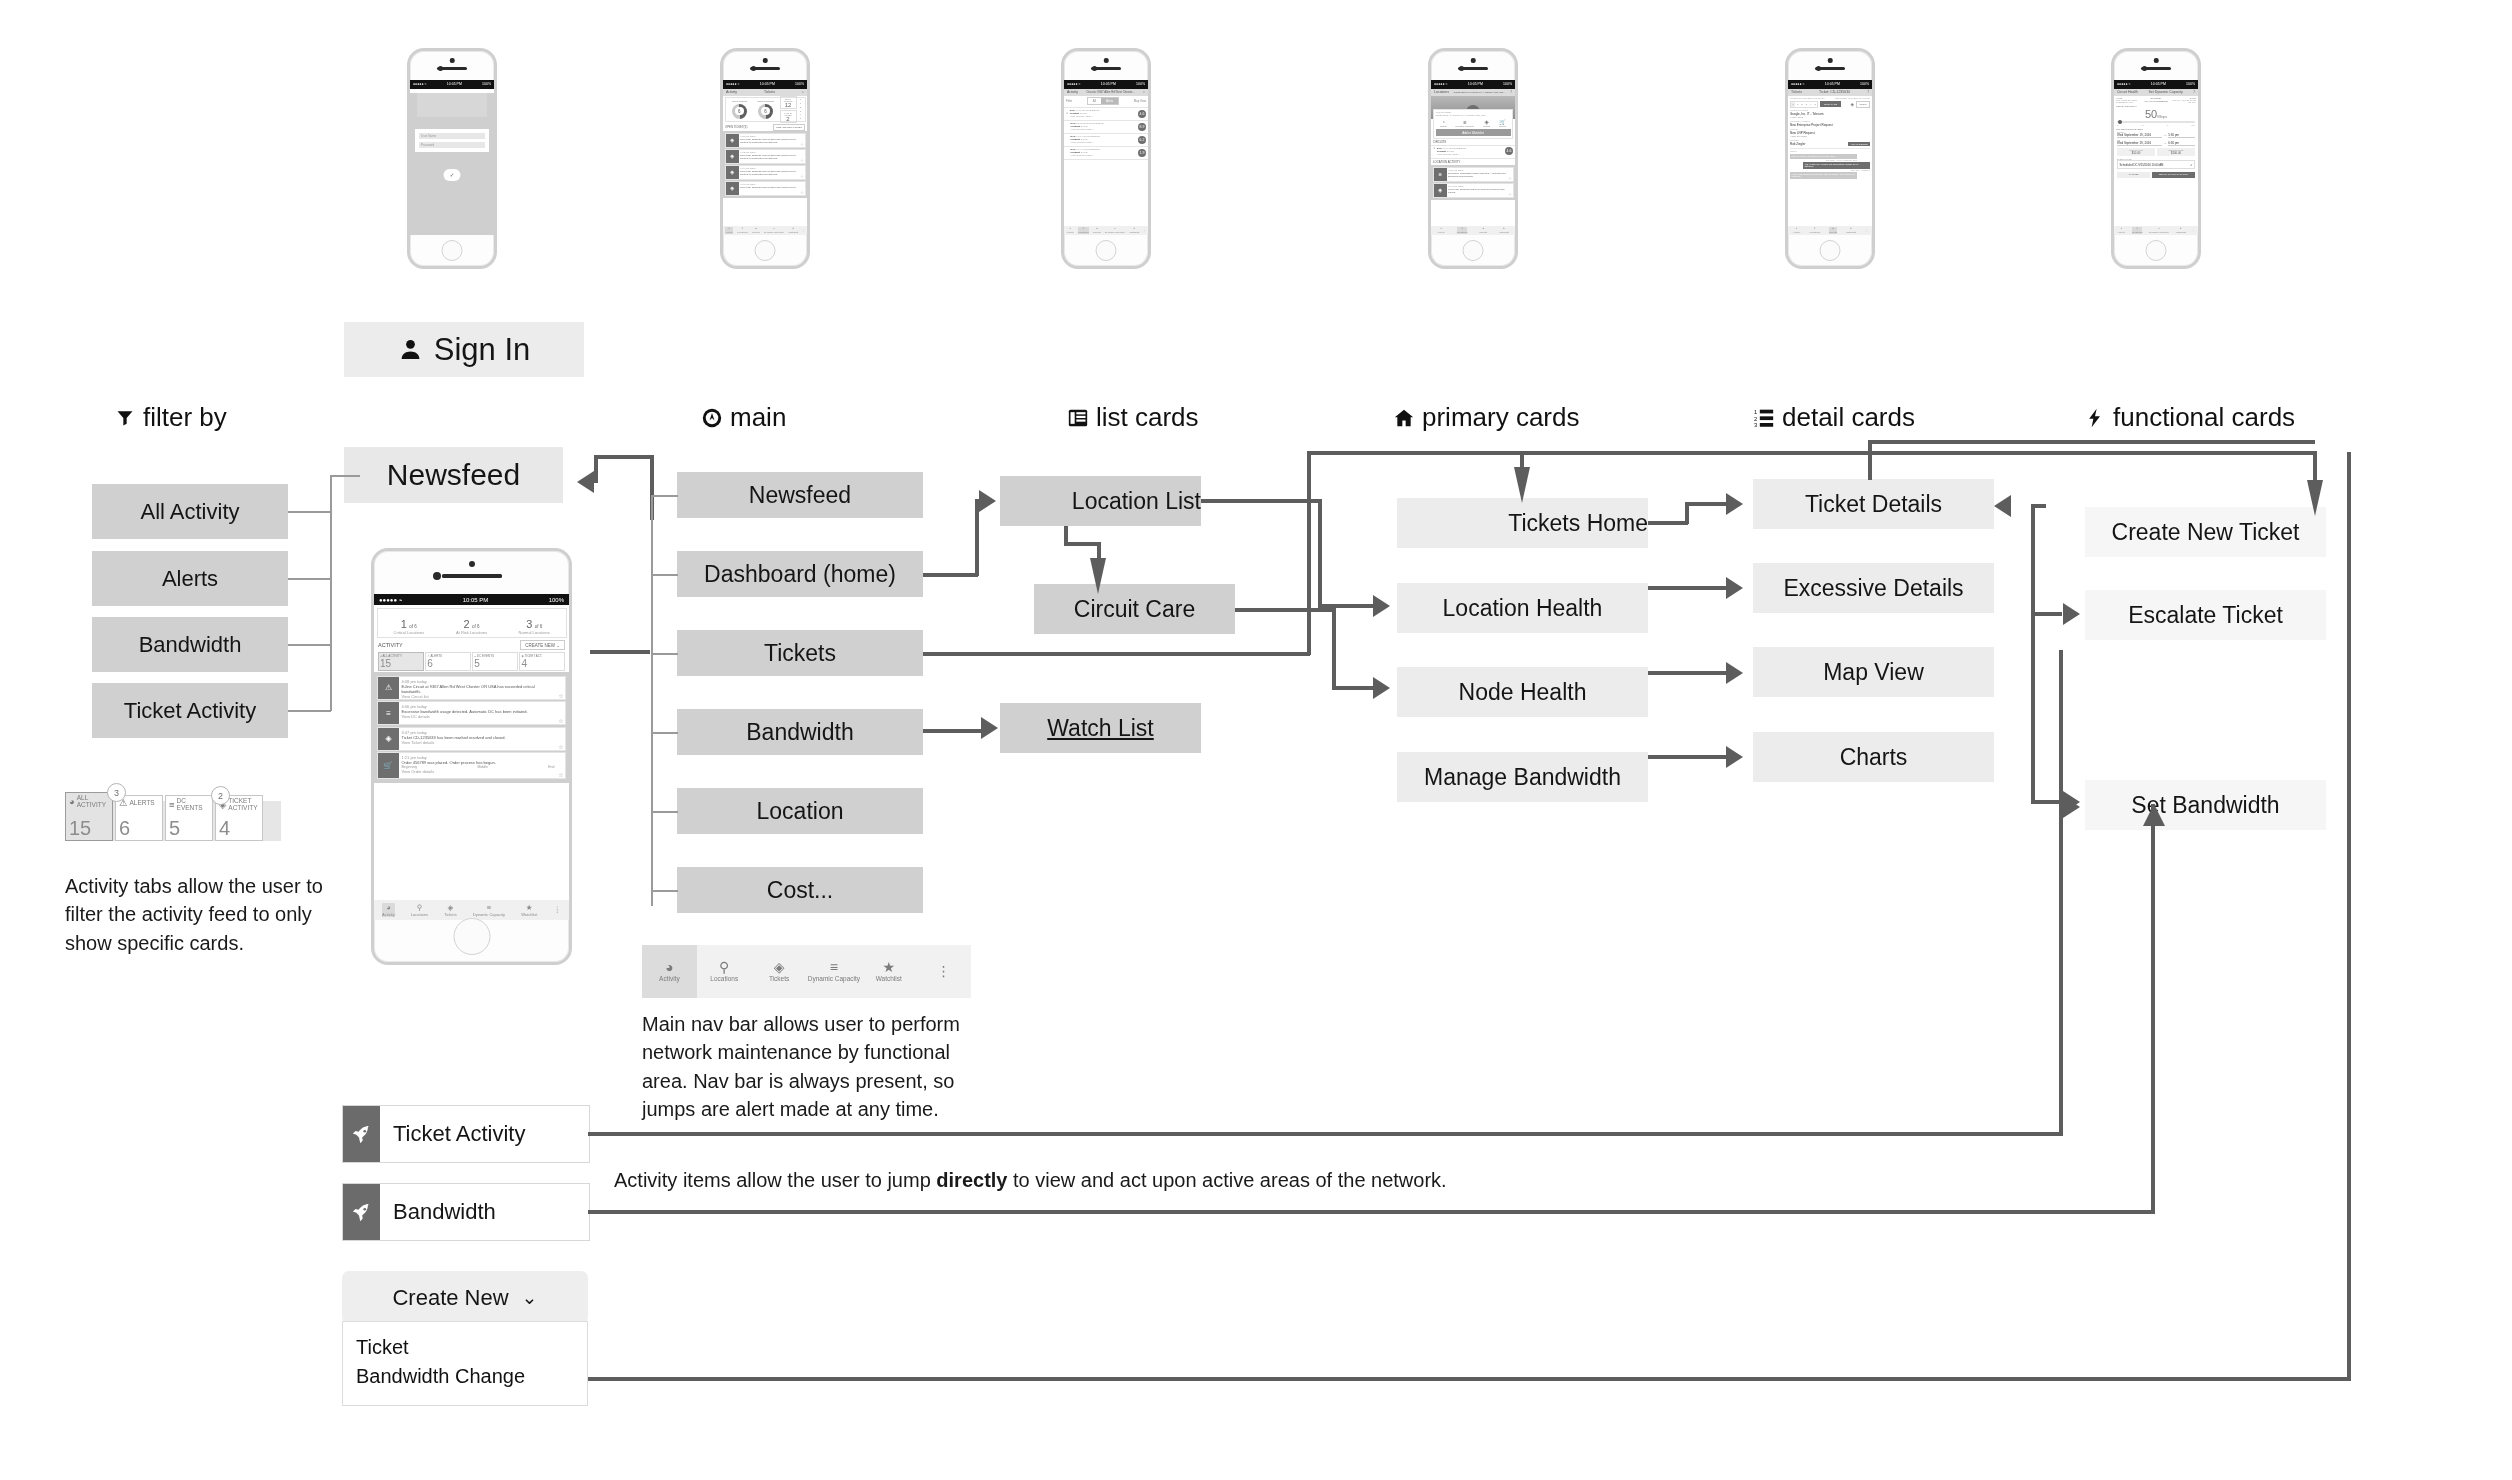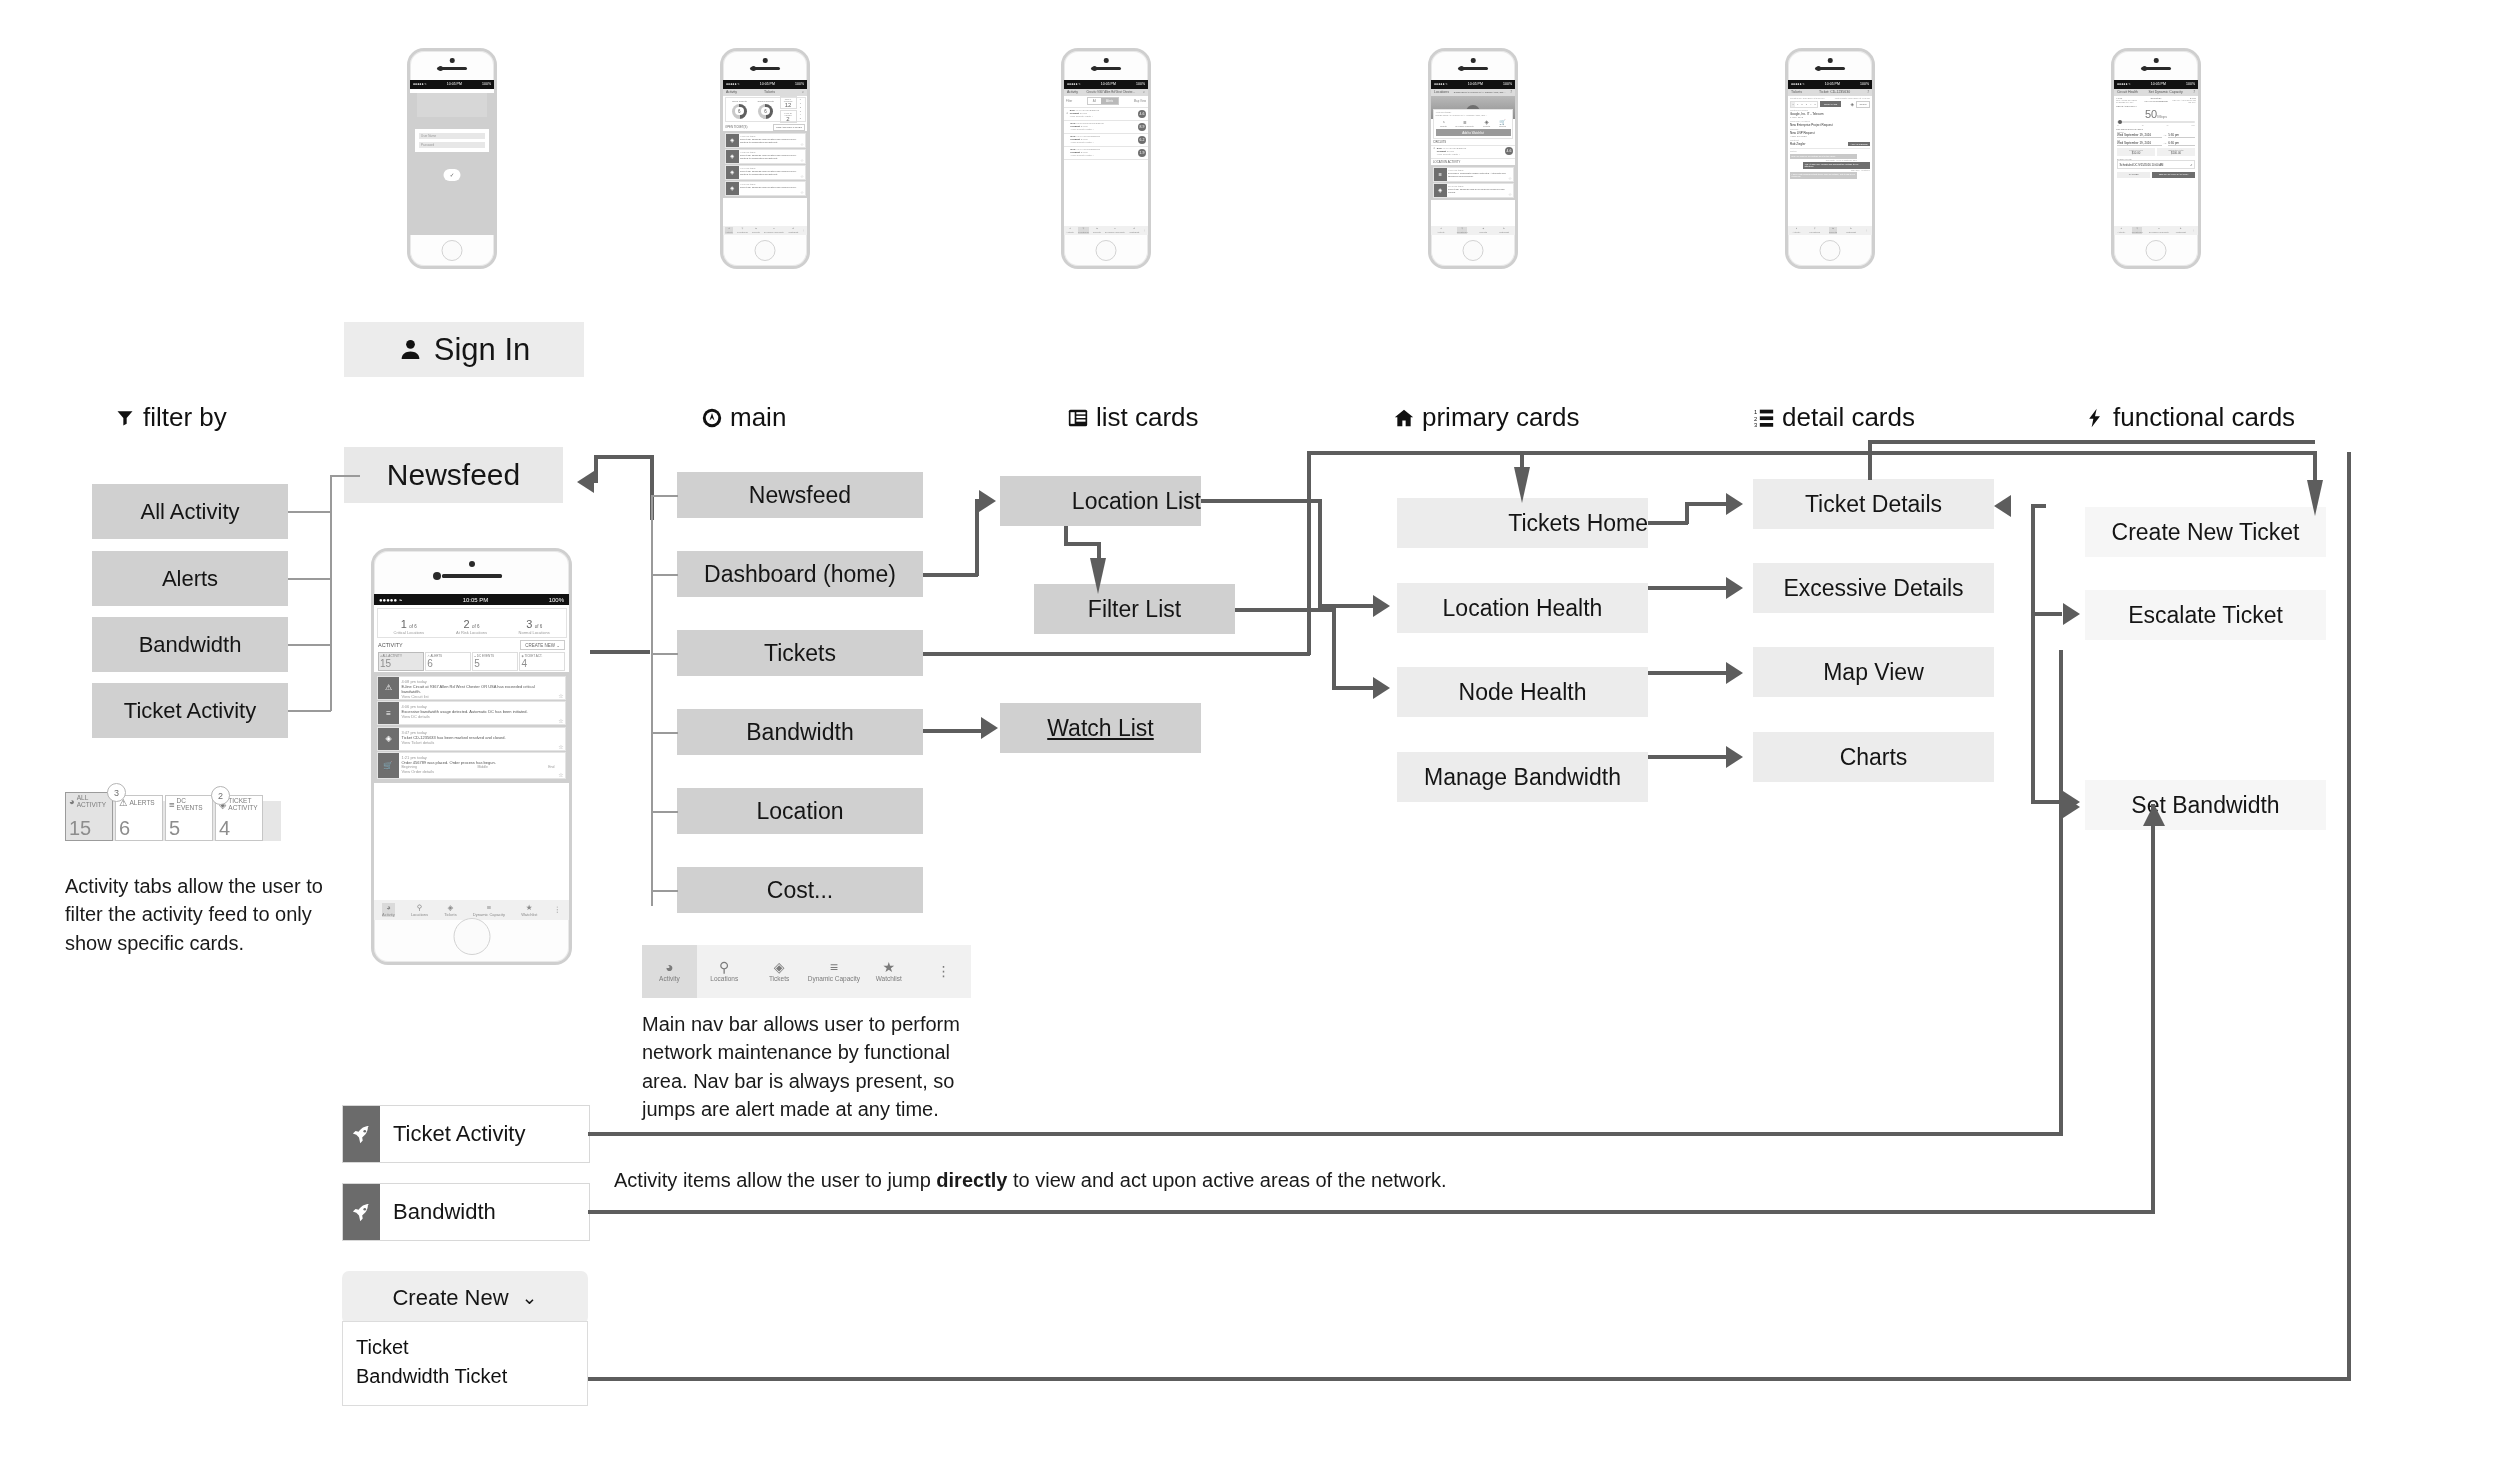--- a/index.html
+++ b/index.html
@@ -736,21 +736,21 @@
 <div class="ln lnh ln-thin" style="left:651px;top:574px;width:27px;height:1.5px;"></div>
 <div class="ln lnh ln-thin" style="left:651px;top:653px;width:27px;height:1.5px;"></div>
 <div class="ln lnh ln-thin" style="left:651px;top:732px;width:27px;height:1.5px;"></div>
 <div class="ln lnh ln-thin" style="left:651px;top:811px;width:27px;height:1.5px;"></div>
 <div class="ln lnh ln-thin" style="left:651px;top:890px;width:27px;height:1.5px;"></div>
 
 <div class="box mid" style="left:1000px;top:476px;width:201px;height:50px;justify-content:flex-end;">
       <span>Location List</span>
     </div>
 <div class="box mid" style="left:1034px;top:584px;width:201px;height:50px;">
-      <span>Filter List</span>
+      <span>Circuit Care</span>
     </div>
 <div class="box mid" style="left:1000px;top:703px;width:201px;height:50px;text-decoration:underline;">
       <span>Watch List</span>
     </div>
 
 <div class="ln lnh" style="left:923px;top:573px;width:55px;height:3.5px;"></div>
 <div class="ln lnv" style="left:975px;top:499px;width:3.5px;height:77px;"></div>
 <div class="arw arw-r" style="left:979px;top:490px;"></div>
 
 <div class="ln lnv" style="left:1064px;top:526px;width:3.5px;height:19px;"></div>
@@ -938,21 +938,21 @@
 <div class="note" style="left:614px;top:1166px;width:1005px;">
   <span>Activity items allow the user to jump </span><b>directly</b><span> to view and act upon active areas of the network.</span>
 </div>
 
 <div class="cnbtn" style="left:342px;top:1271px;width:246px;height:53px;">
   <span>Create New</span>
   <span style="font-size:19px;">⌄</span>
 </div>
 <div class="cnlist" style="left:342px;top:1321px;width:246px;height:85px;">
   <div>Ticket</div>
-  <div>Bandwidth Ticket</div>
+  <div>Bandwidth Change</div>
 </div>
 
 <div class="ln lnh" style="left:588px;top:1377px;width:1763px;height:3.5px;"></div>
 <div class="ln lnv" style="left:2347px;top:452px;width:3.5px;height:928px;"></div>
 
 <div class="arw arw-r" style="left:2063px;top:796px;"></div>
 
 </div>
 
 

